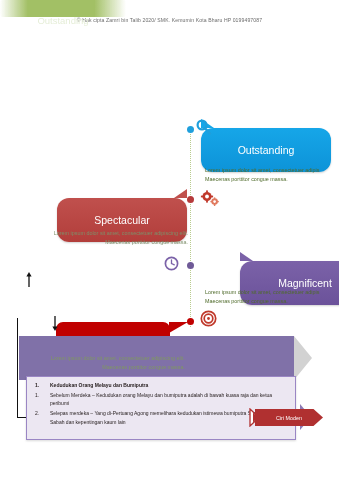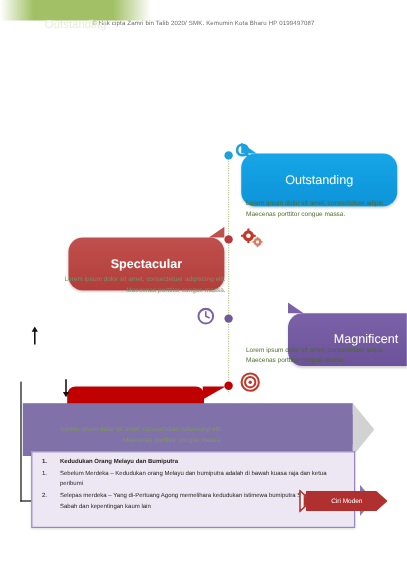--- a/index.html
+++ b/index.html
@@ -62,21 +62,20 @@
   }
   .txt-outstanding{
     position:absolute;left:205px;top:166px;width:132px;
     font-size:5.4px;line-height:8.6px;color:#4f6b2b;
   }
 
   
   .b-spectacular{
     left:57px;top:198px;width:130px;
     background:linear-gradient(180deg,#c0504d 0%,#b23e3b 100%);
-    font-weight:bold;
   }
   .b-spectacular .tail{
     right:0px;border-right:0 solid transparent;
     border-left:13px solid transparent;
     border-bottom:9px solid #c0504d;
   }
   .txt-spectacular{
     position:absolute;left:8px;top:229px;width:180px;
     font-size:5.4px;line-height:8.6px;color:#7d8f6a;text-align:right;
   }

